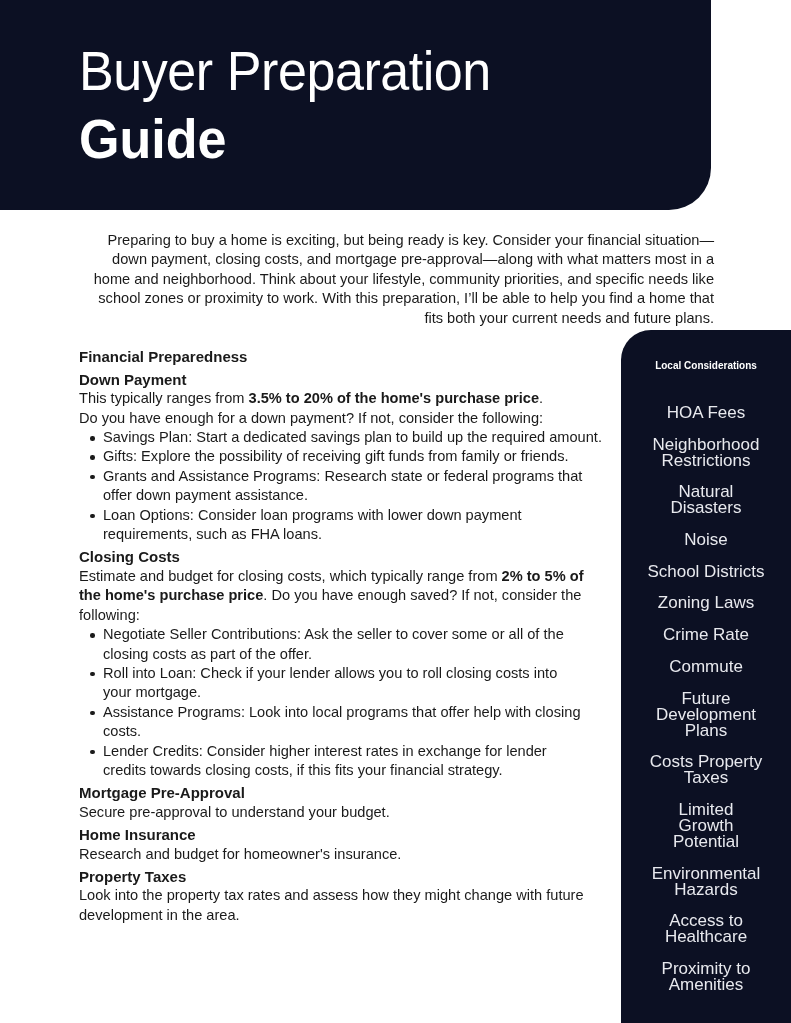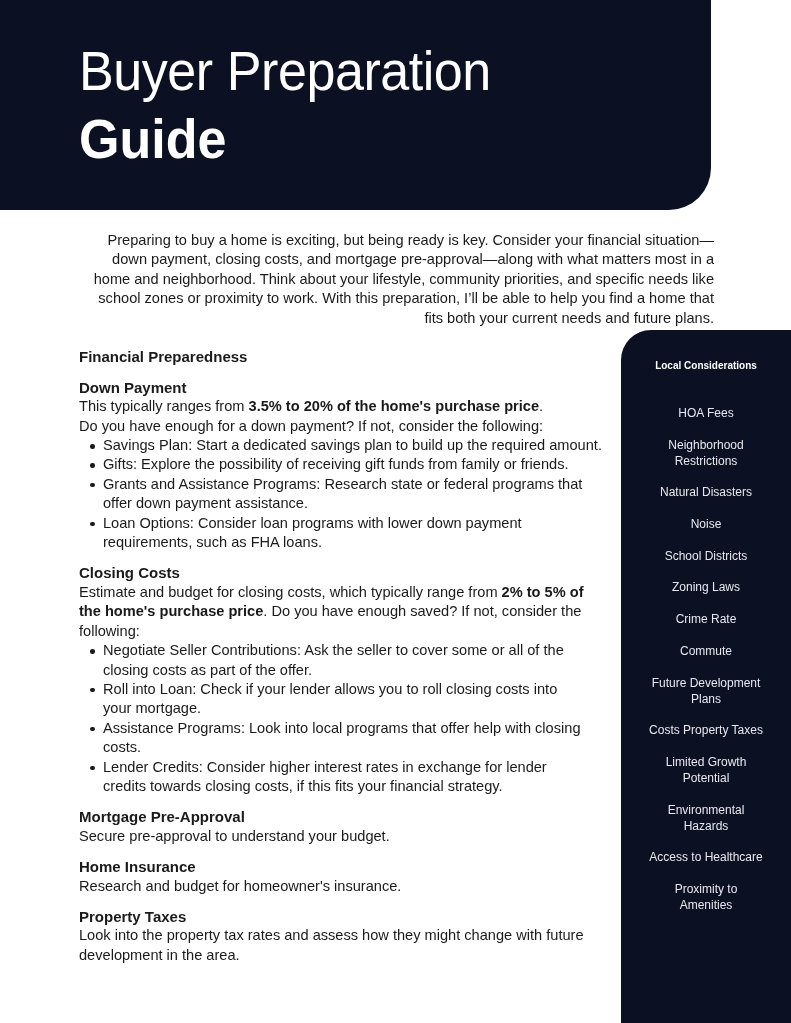--- a/index.html
+++ b/index.html
@@ -62,21 +62,21 @@
       margin-bottom: 19.4px;
       text-align: right;
     }
     .content {
       width: 525px;
     }
     .section-heading {
       font-weight: 700;
       font-size: 15px;
     }
-    .block { margin-top: 11px; }
+    .block { margin-top: 3px; }
     p { margin: 0; }
     b { font-weight: 700; }
     ul {
       list-style: none;
       margin: 0;
       padding-left: 24px;
     }
     ul li {
       position: relative;
     }
@@ -108,21 +108,21 @@
       width: 170px;
       font-size: 10px;
       font-weight: 700;
       line-height: 18px;
     }
     .sidebar-list {
       position: absolute;
       left: 0;
       top: 75px;
       width: 170px;
-      font-size: 12px;
+      font-size: 17px;
       line-height: 16px;
       color: #e8e9ee;
     }
     .sidebar-item {
       padding: 0 24px;
       margin-bottom: 15.7px;
     }
   </style>
 </head>
 <body>

